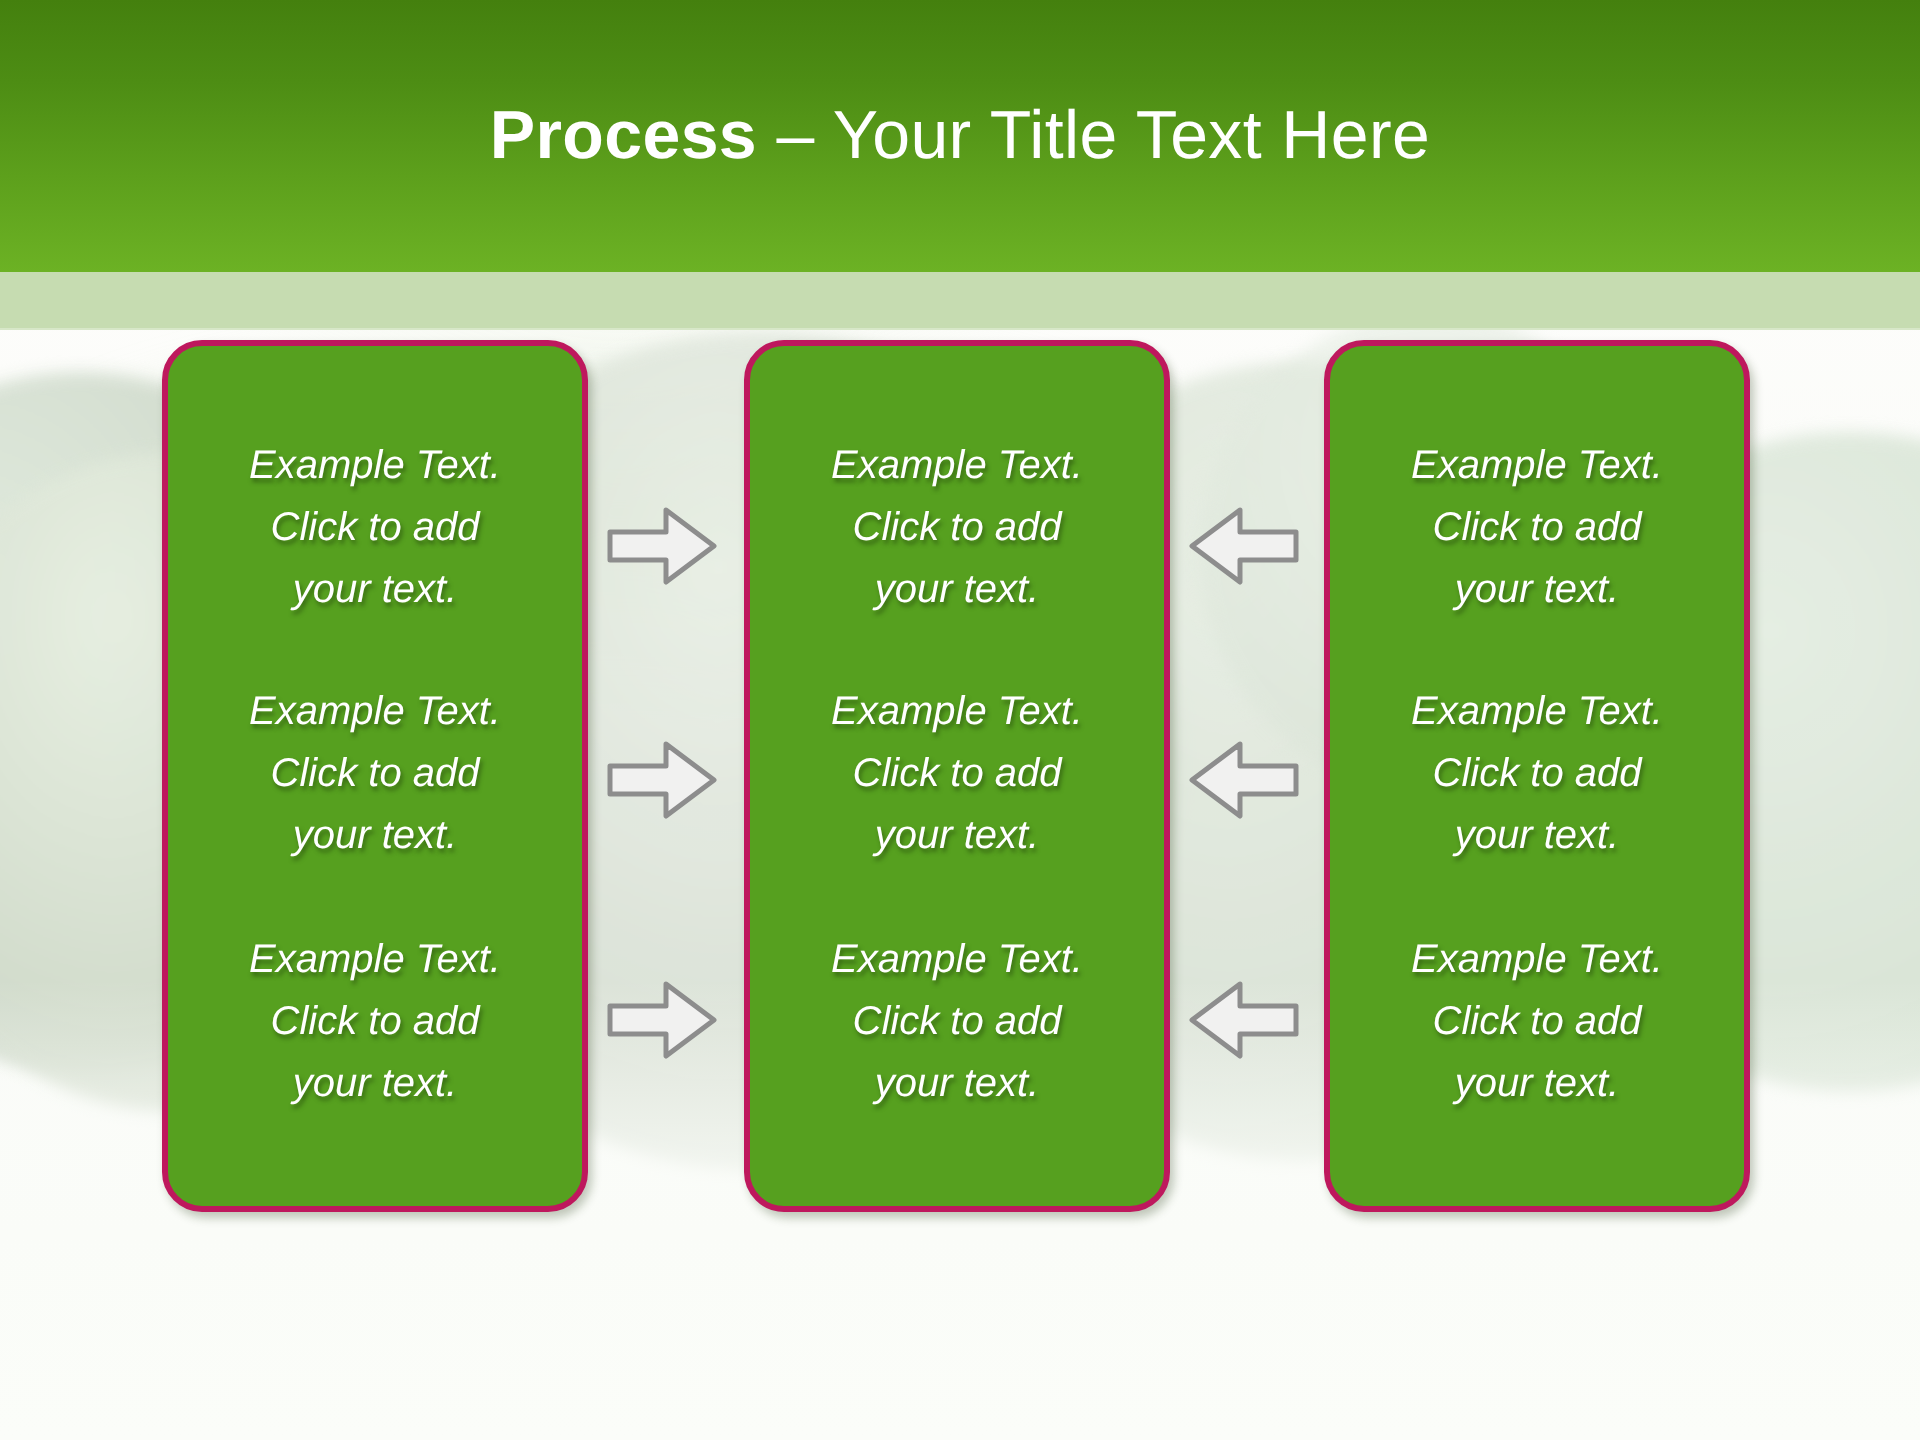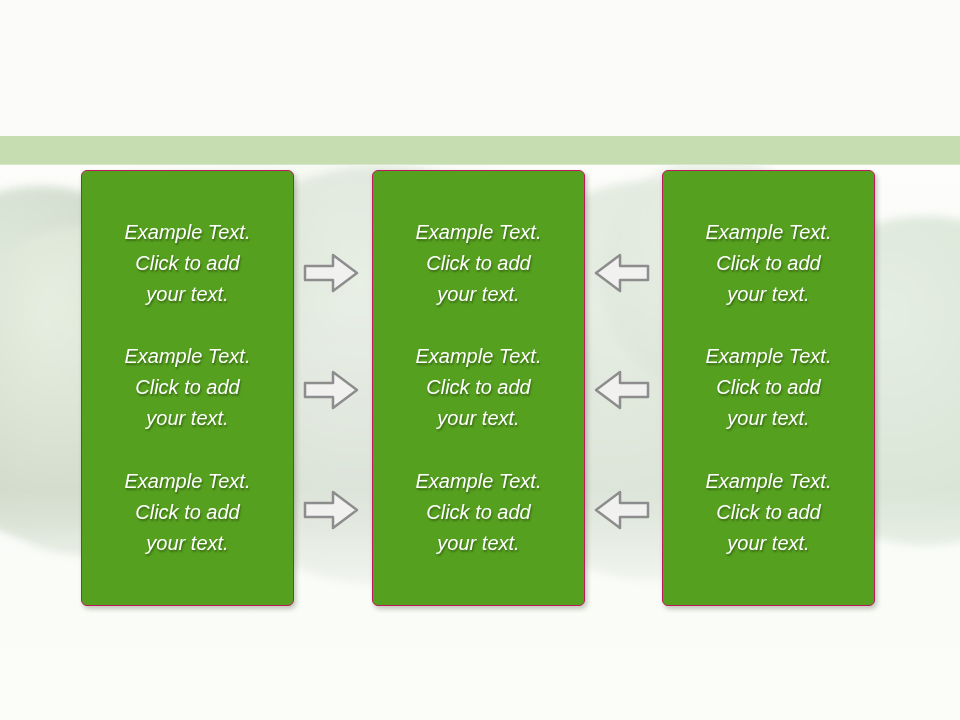--- a/index.html
+++ b/index.html
@@ -104,22 +104,22 @@
     border-bottom: 1px solid #d7e7c8;
   }
 
   
   .col {
     position: absolute;
     top: 170px;
     width: 213px;
     height: 436px;
     background: #56a01f;
-    border-radius: 6px;
-    border: 1px solid #be185d;
+    border-radius: 20px;
+    border: 3px solid #be185d;
     box-shadow: 2px 3px 5px rgba(40,60,20,.28);
     display: flex;
     flex-direction: column;
     justify-content: space-around;
     align-items: center;
     padding: 30px 14px;
   }
   #col-1 { left: 81px; }
   #col-2 { left: 372px; }
   #col-3 { left: 662px; }
@@ -157,20 +157,23 @@
     <div class="sheen"></div>
     <div class="pebble p1"></div>
     <div class="pebble p2"></div>
     <div class="pebble p3"></div>
     <div class="pebble p4"></div>
     <div class="pebble p6"></div>
     <div class="pebble p5"></div>
     <div class="floor"></div>
   </div>
 
+  <div id="header">
+    <div id="title"><span class="bold">Process</span><span class="light"> – Your Title Text Here</span></div>
+  </div>
   <div id="band"></div>
 
   <div class="col" id="col-1">
     <div class="cell">Example Text.
 Click  to add
 your text.</div>
     <div class="cell">Example Text.
 Click  to add
 your text.</div>
     <div class="cell">Example Text.

